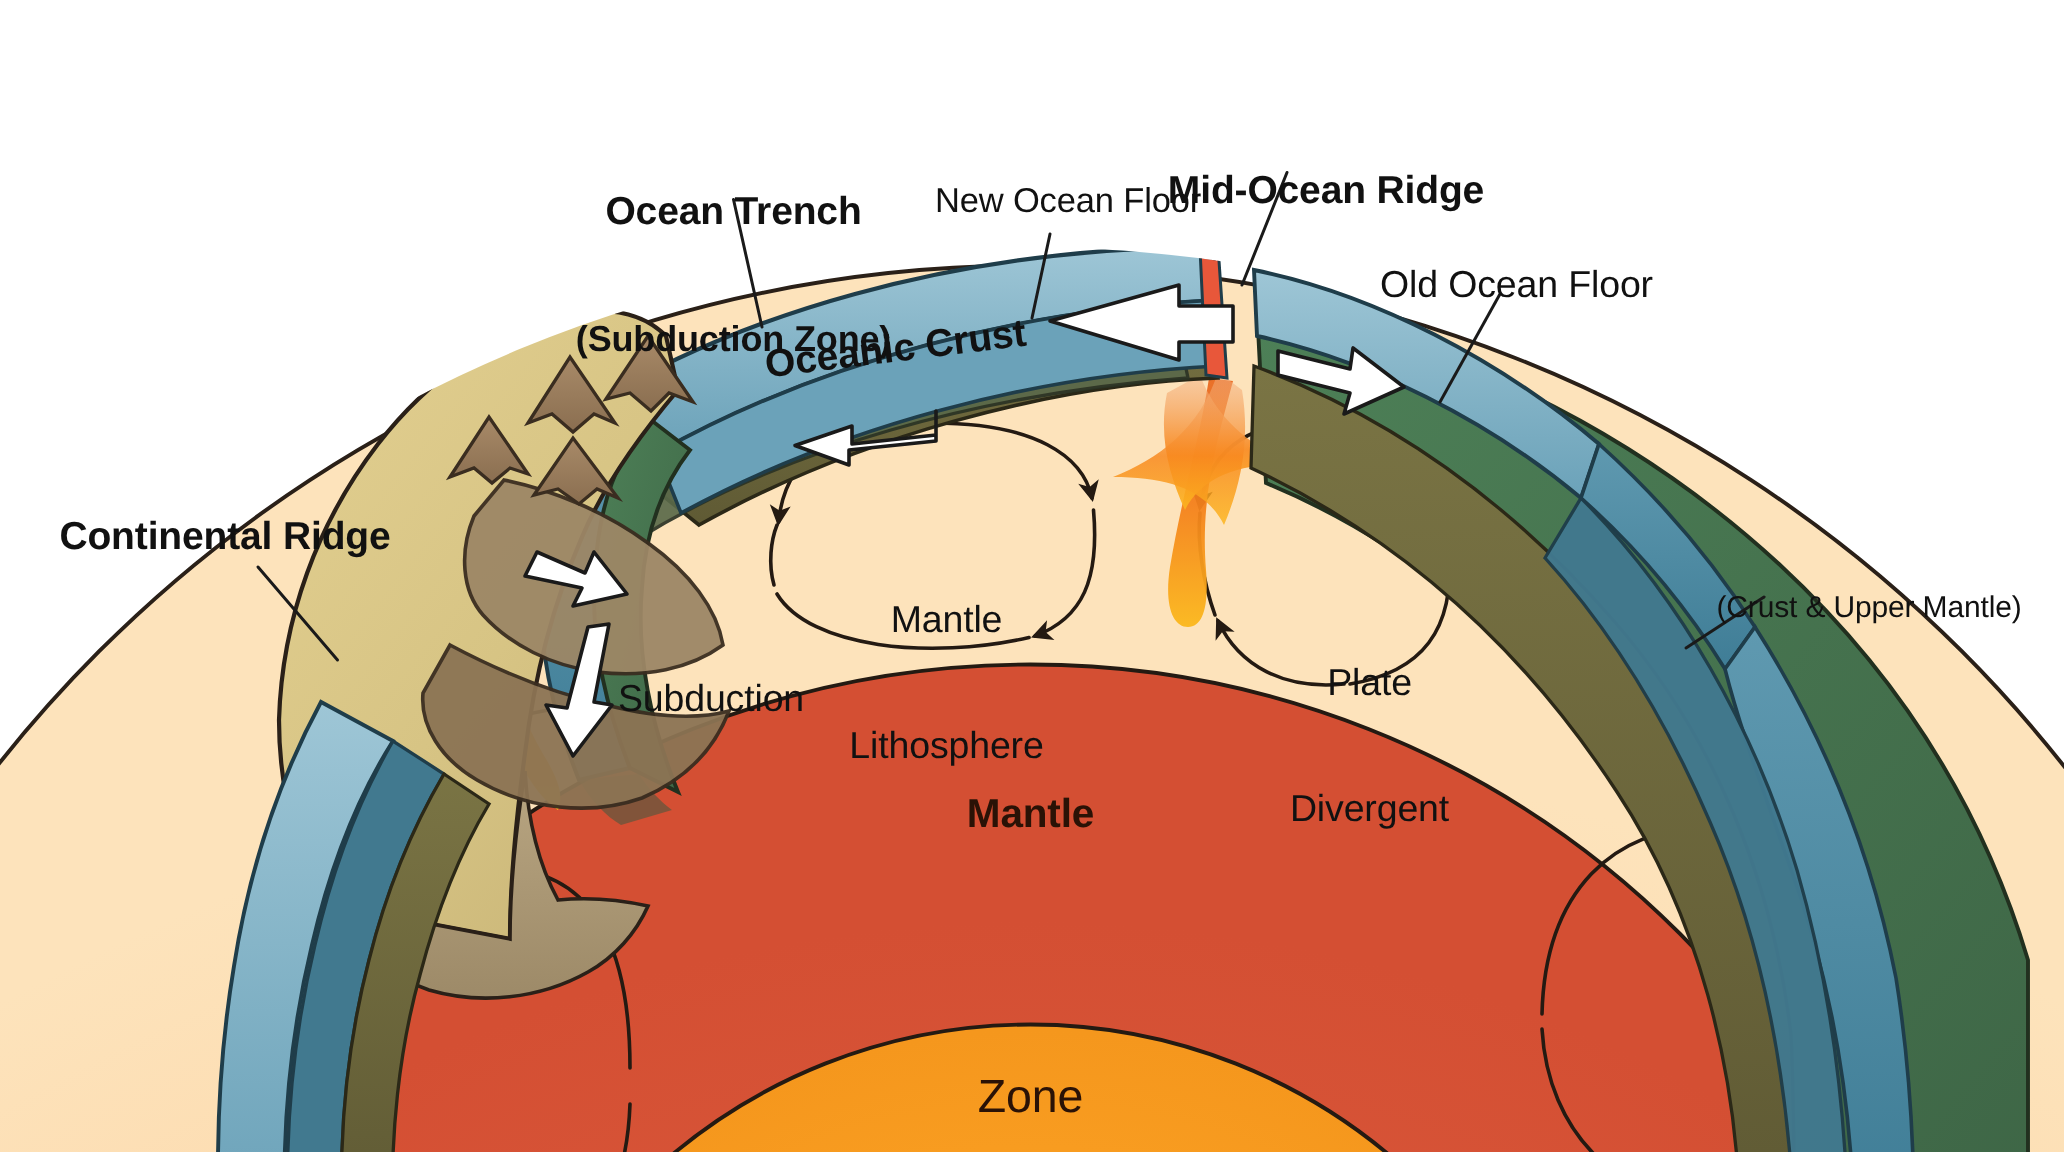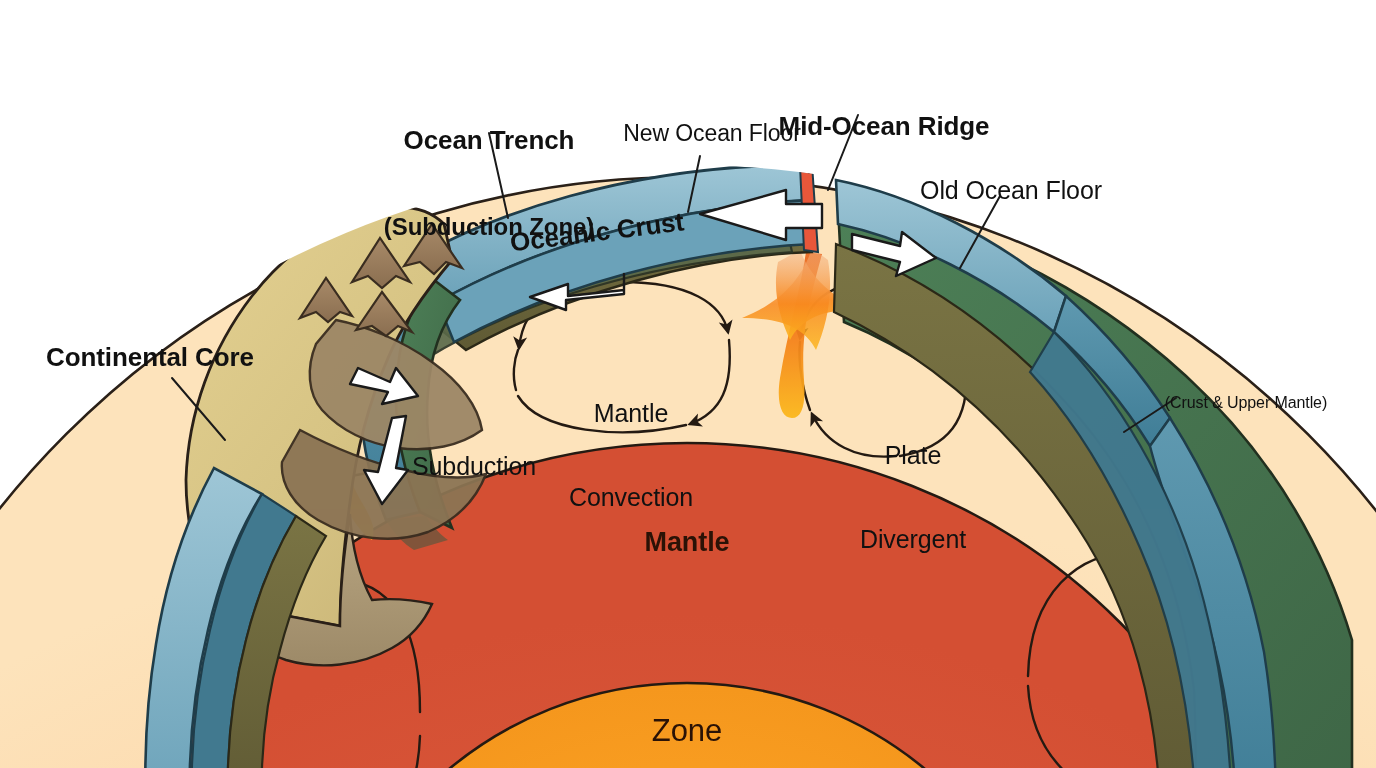--- a/index.html
+++ b/index.html
@@ -376,34 +376,34 @@
   <div class="lbl ctr bold" style="left:489px; top:68px; font-size:26px;">
     <div>Ocean Trench</div>
     <div class="sub" style="font-size:24px;font-weight:bold;">(Subduction Zone)</div>
   </div>
 
   <div class="lbl ctr bold" style="left:884px; top:54px; font-size:26px;">
     <div>Mid-Ocean Ridge</div>
   </div>
 
   <div class="lbl ctr bold" style="left:1246px; top:336px; font-size:26px;">
-    <div class="sub" style="font-size:16px;">(Crust &amp; Upper Mantle)</div>
+    <div class="sub" style="font-size:20px;">(Crust &amp; Upper Mantle)</div>
   </div>
 
-  <div class="lbl ctr bold" style="left:150px; top:343px; font-size:26px;">Continental Core</div>
+  <div class="lbl ctr bold" style="left:150px; top:343px; font-size:26px;">Continental Ridge</div>
 
   <div class="lbl ctr" style="left:712px; top:121px; font-size:23px;">New Ocean Floor</div>
 
   <div class="lbl ctr" style="left:1011px; top:164px; font-size:25px;margin-top:12px;">Old Ocean Floor</div>
 
   <div class="lbl ctr bold" style="left:597px; top:218px; font-size:26px; transform:translateX(-50%) rotate(-7deg);">Oceanic Crust</div>
 
   <div class="lbl ctr" style="left:631px; top:343px; font-size:25px;">
     <div>Mantle</div>
-    <div>Convection</div>
+    <div>Lithosphere</div>
   </div>
 
   <div class="lbl ctr" style="left:913px; top:385px; font-size:25px;">
     <div>Plate</div>
     <div>Divergent</div>
   </div>
 
   <div class="lbl ctr" style="left:474px; top:452px; font-size:25px;">Subduction</div>
 
   <div class="lbl ctr bold" style="left:687px; top:527px; font-size:27px; color:#2a1206;">Mantle</div>

